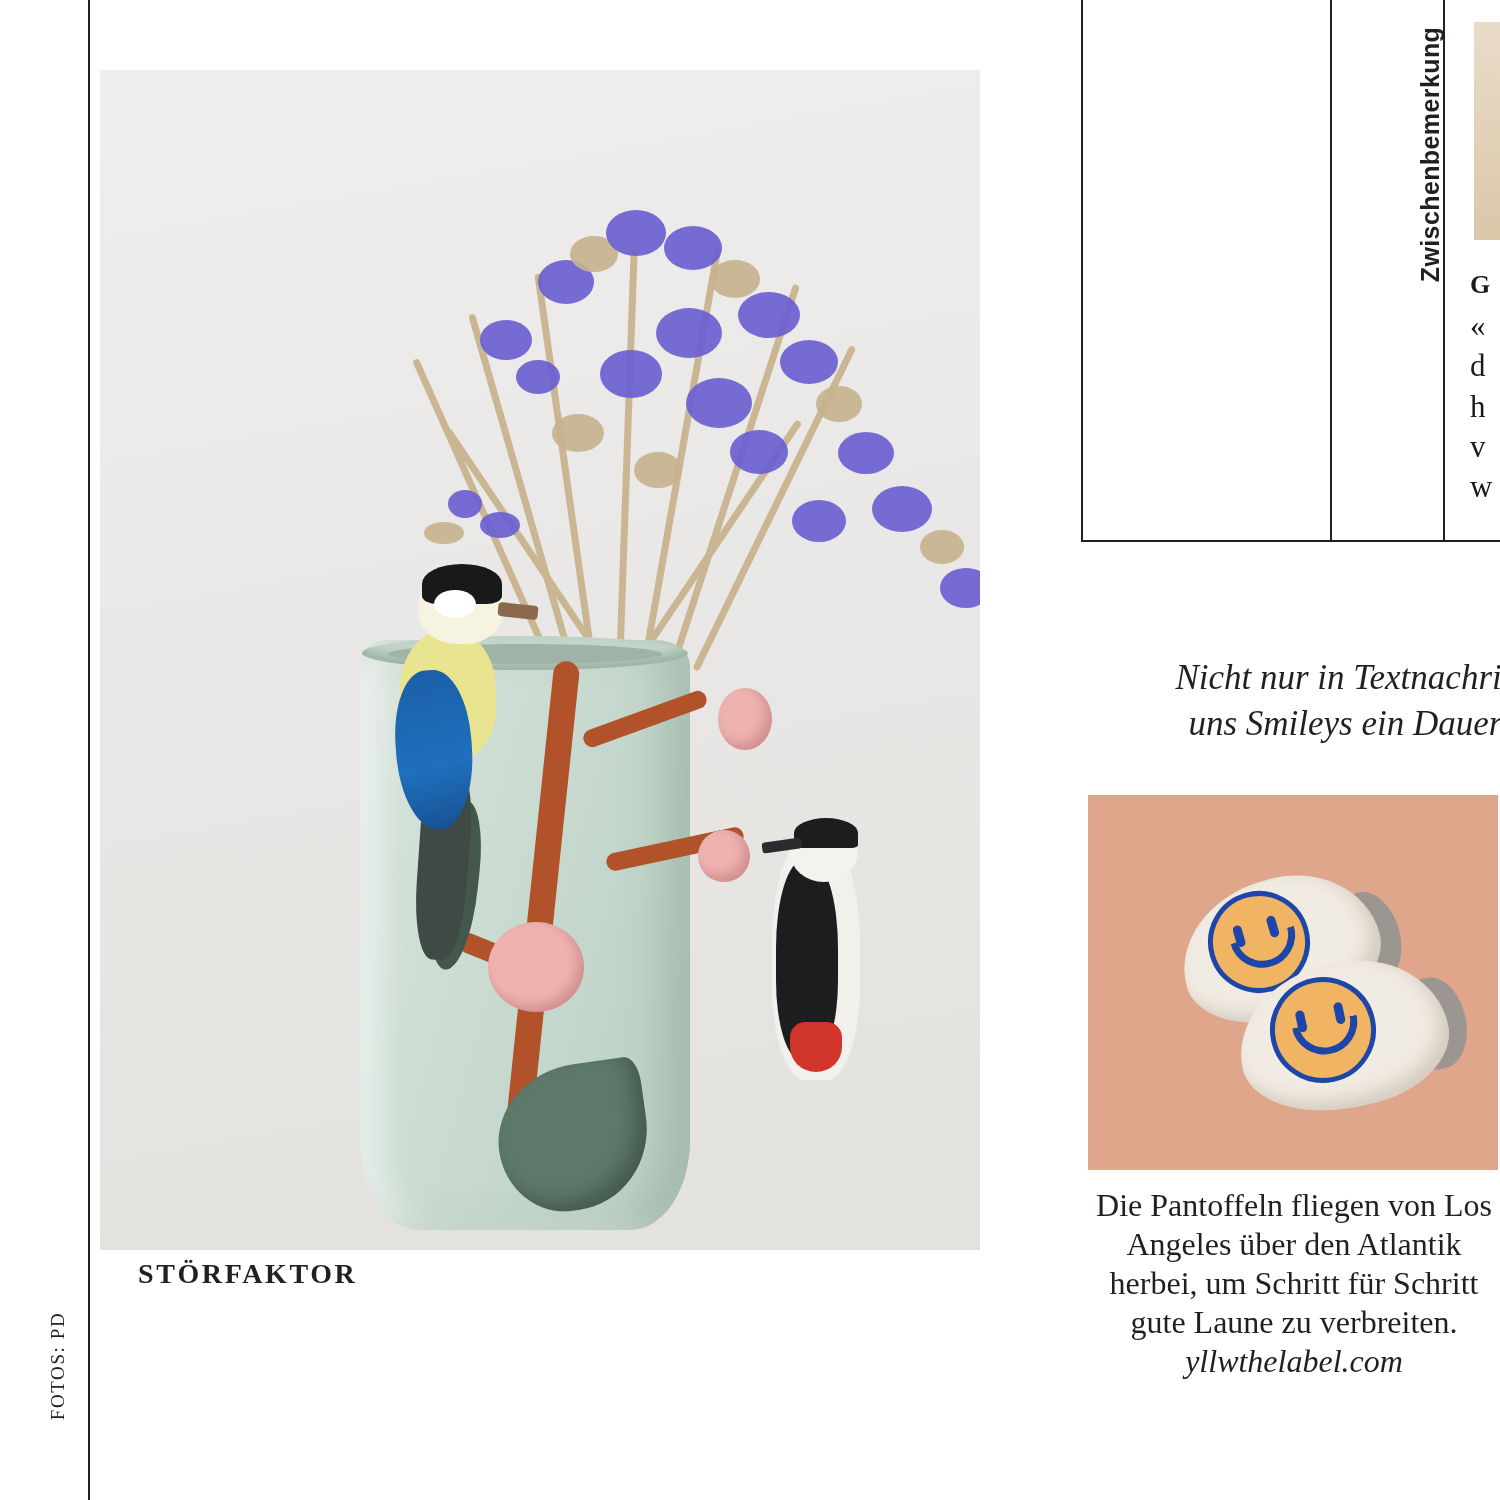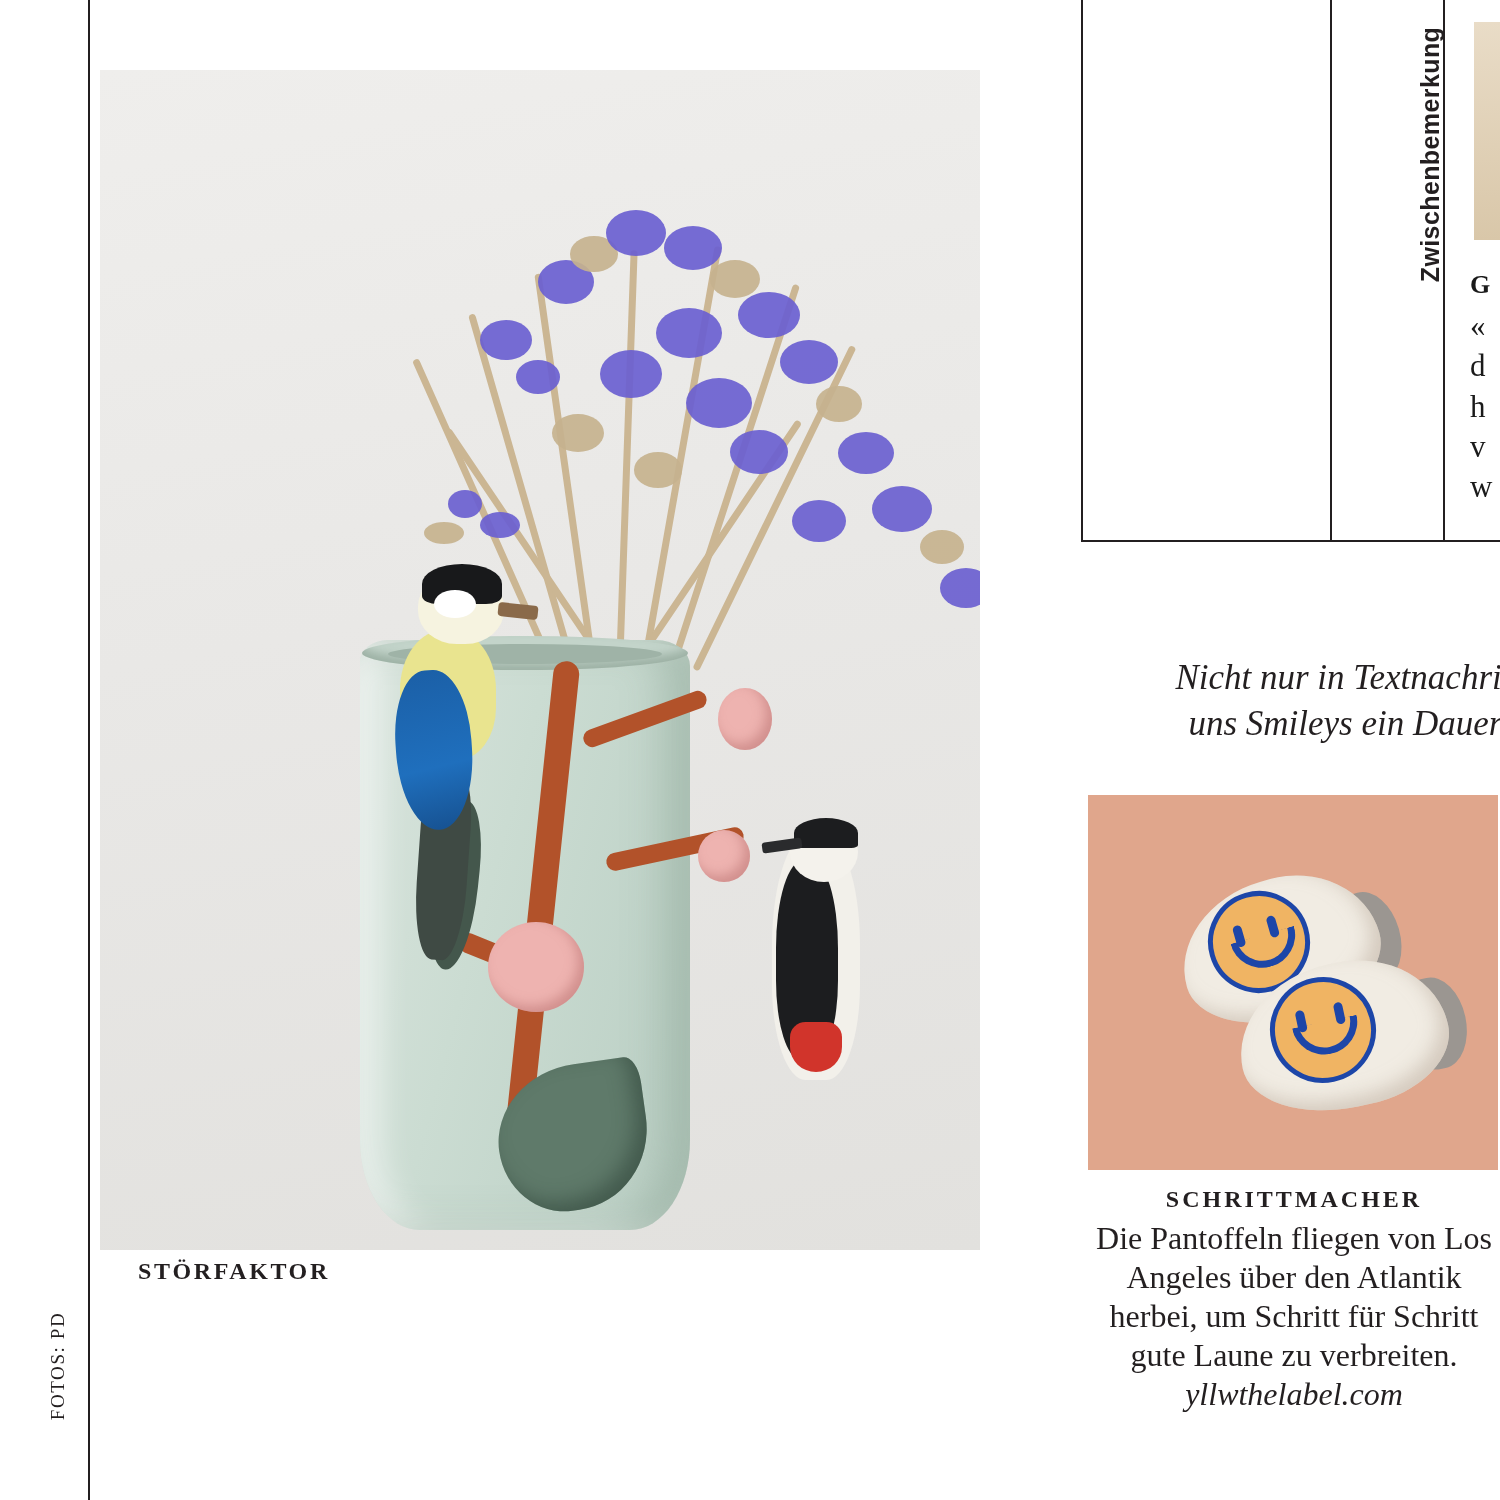--- a/index.html
+++ b/index.html
@@ -350,21 +350,21 @@
   
   .caption-left {
     position: absolute;
     left: 138px;
     top: 1258px;
     width: 800px;
   }
   .kicker {
     font-family: "Liberation Serif", serif;
     font-weight: bold;
-    font-size: 24px;
+    font-size: 28px;
     letter-spacing: 2.6px;
     color: #231f20;
     margin-bottom: 6px;
   }
   .caption-body {
     font-family: "Liberation Serif", serif;
     font-size: 32px;
     line-height: 1.24;
     color: #231f20;
   }
@@ -603,17 +603,16 @@
   <div class="slipper-heel front"></div>
   <div class="slipper front"></div>
   <div class="smiley front">
     <span class="eye l"></span>
       <span class="eye r"></span>
       <span class="mouth"></span>
   </div>
 </div>
 
 <div class="caption-right">
-  <div class="kicker">SCHRITTMACHER</div>
   <div class="caption-body">
     <span>Die Pantoffeln fliegen von Los Angeles über den Atlantik herbei, um Schritt für Schritt gute Laune zu verbreiten. </span><span class="url">yllwthelabel.com</span>
   </div>
 </div>
 
 </body></html>

